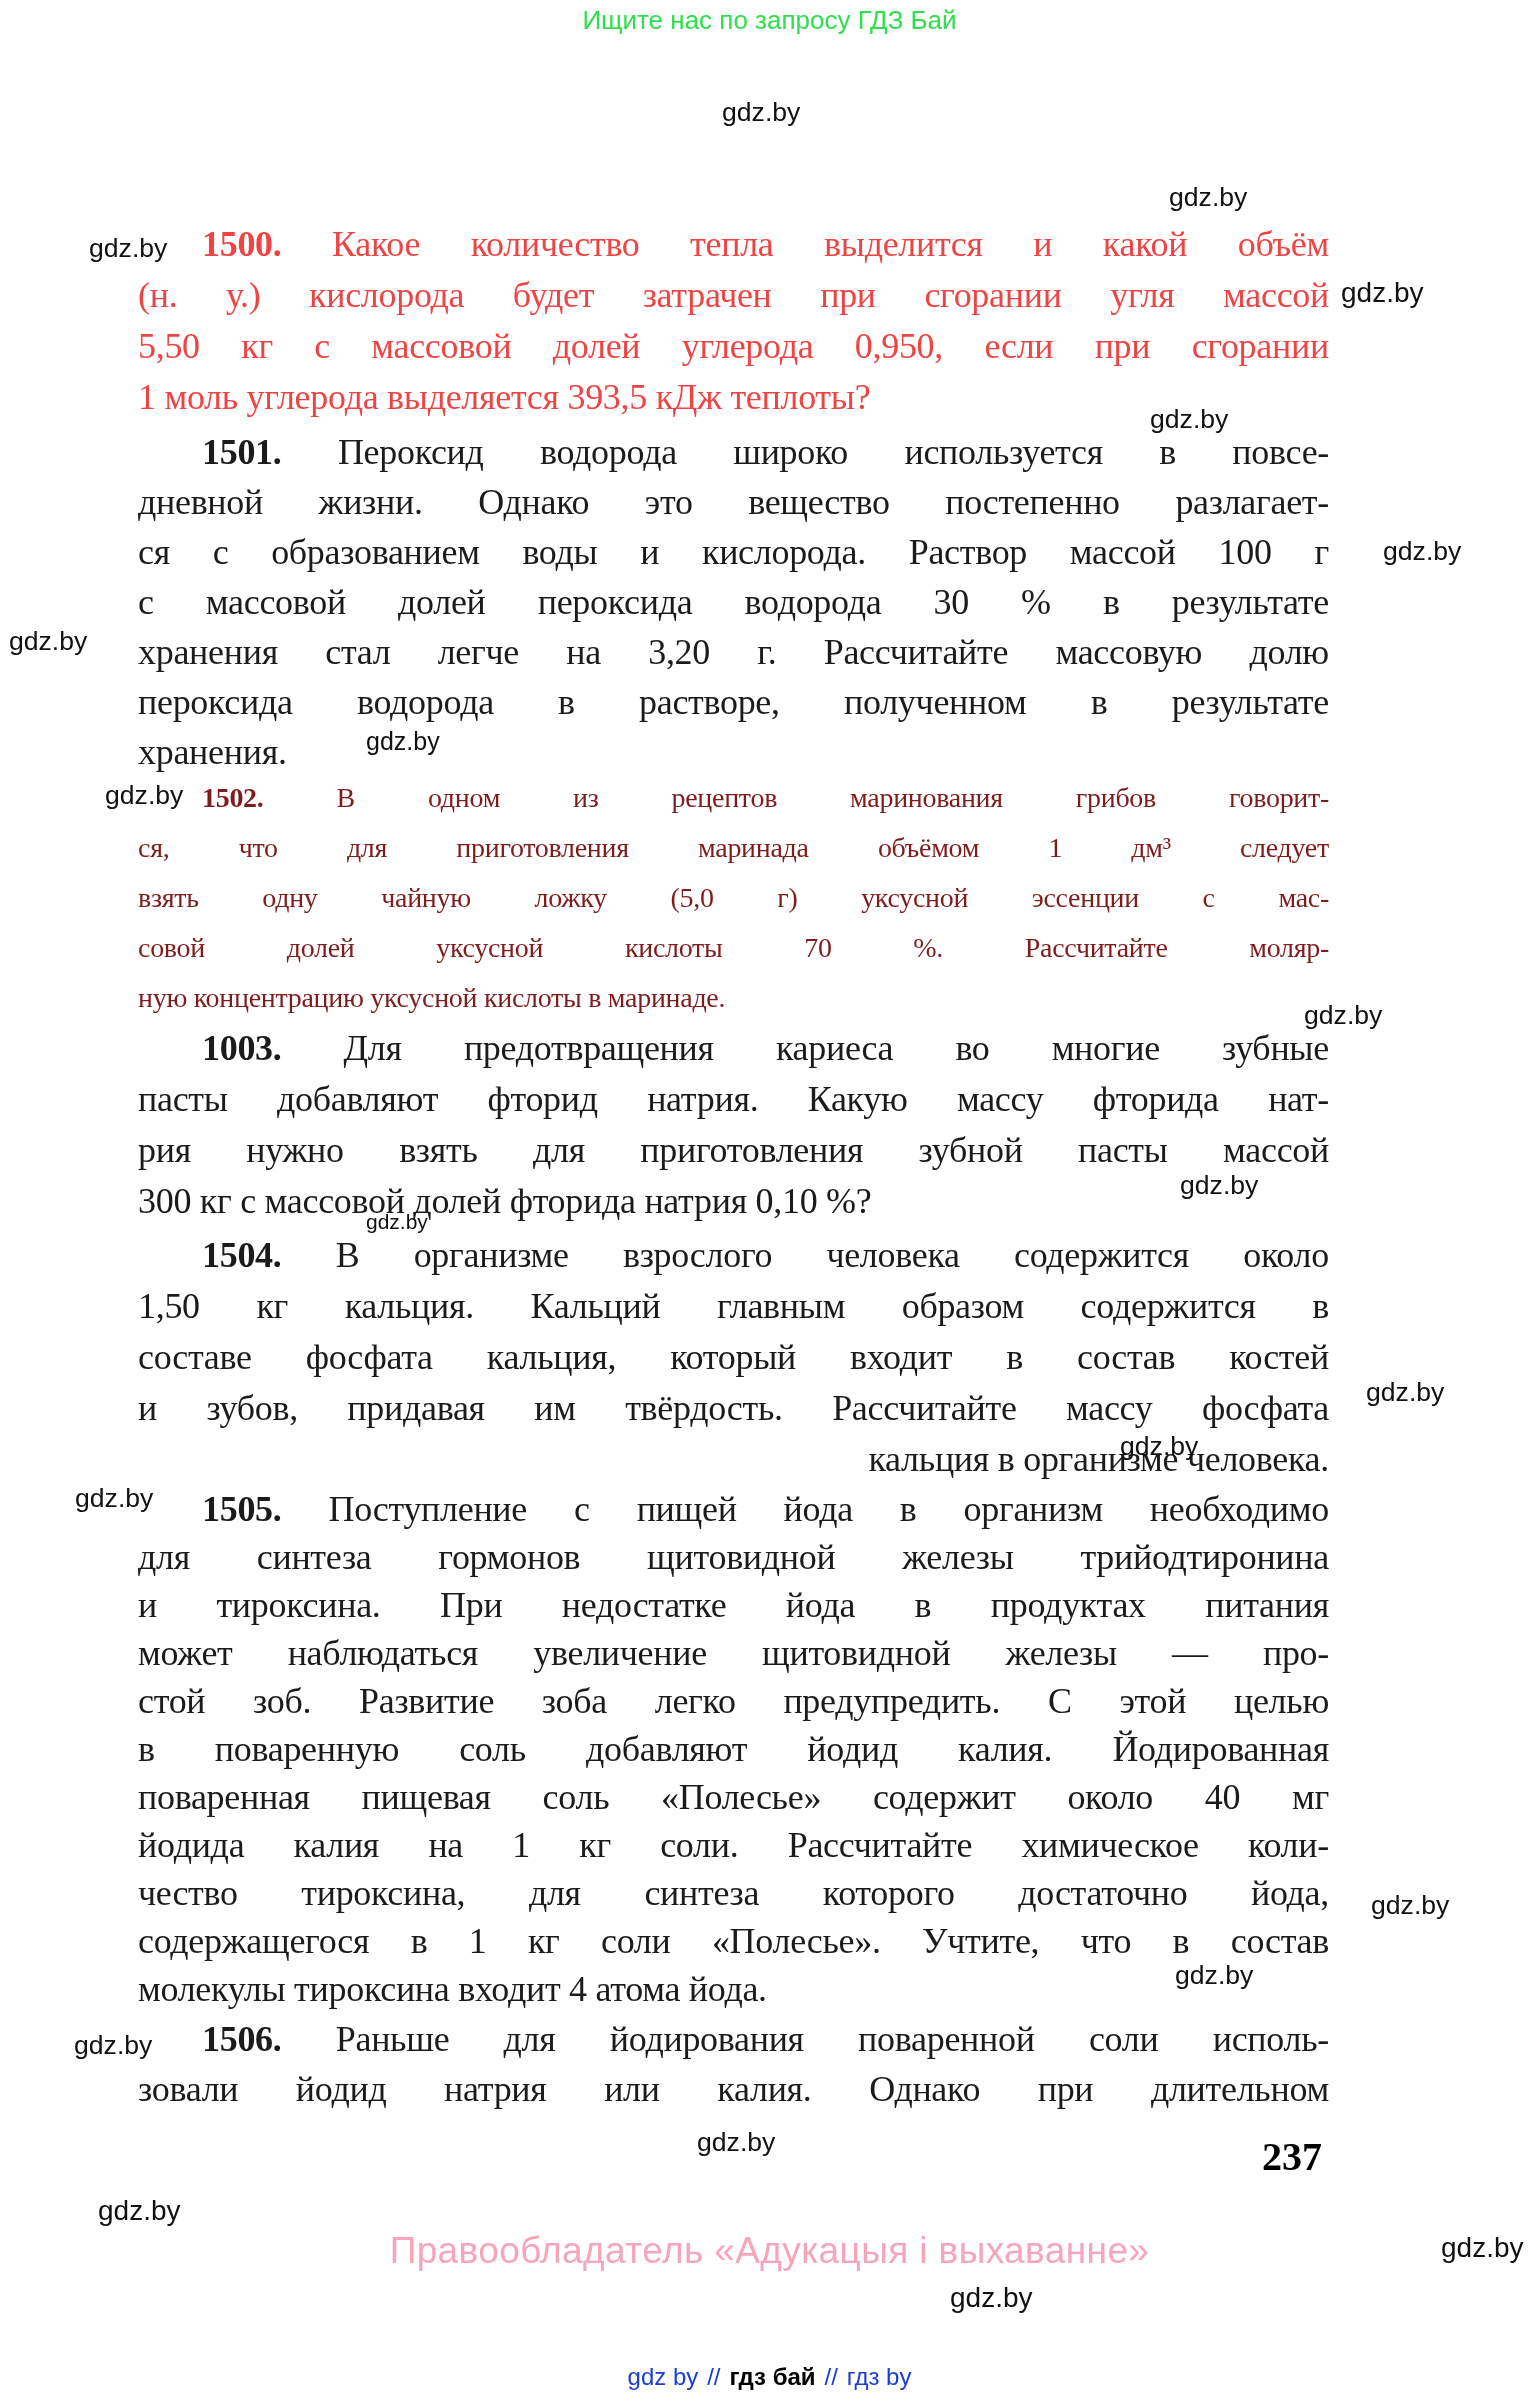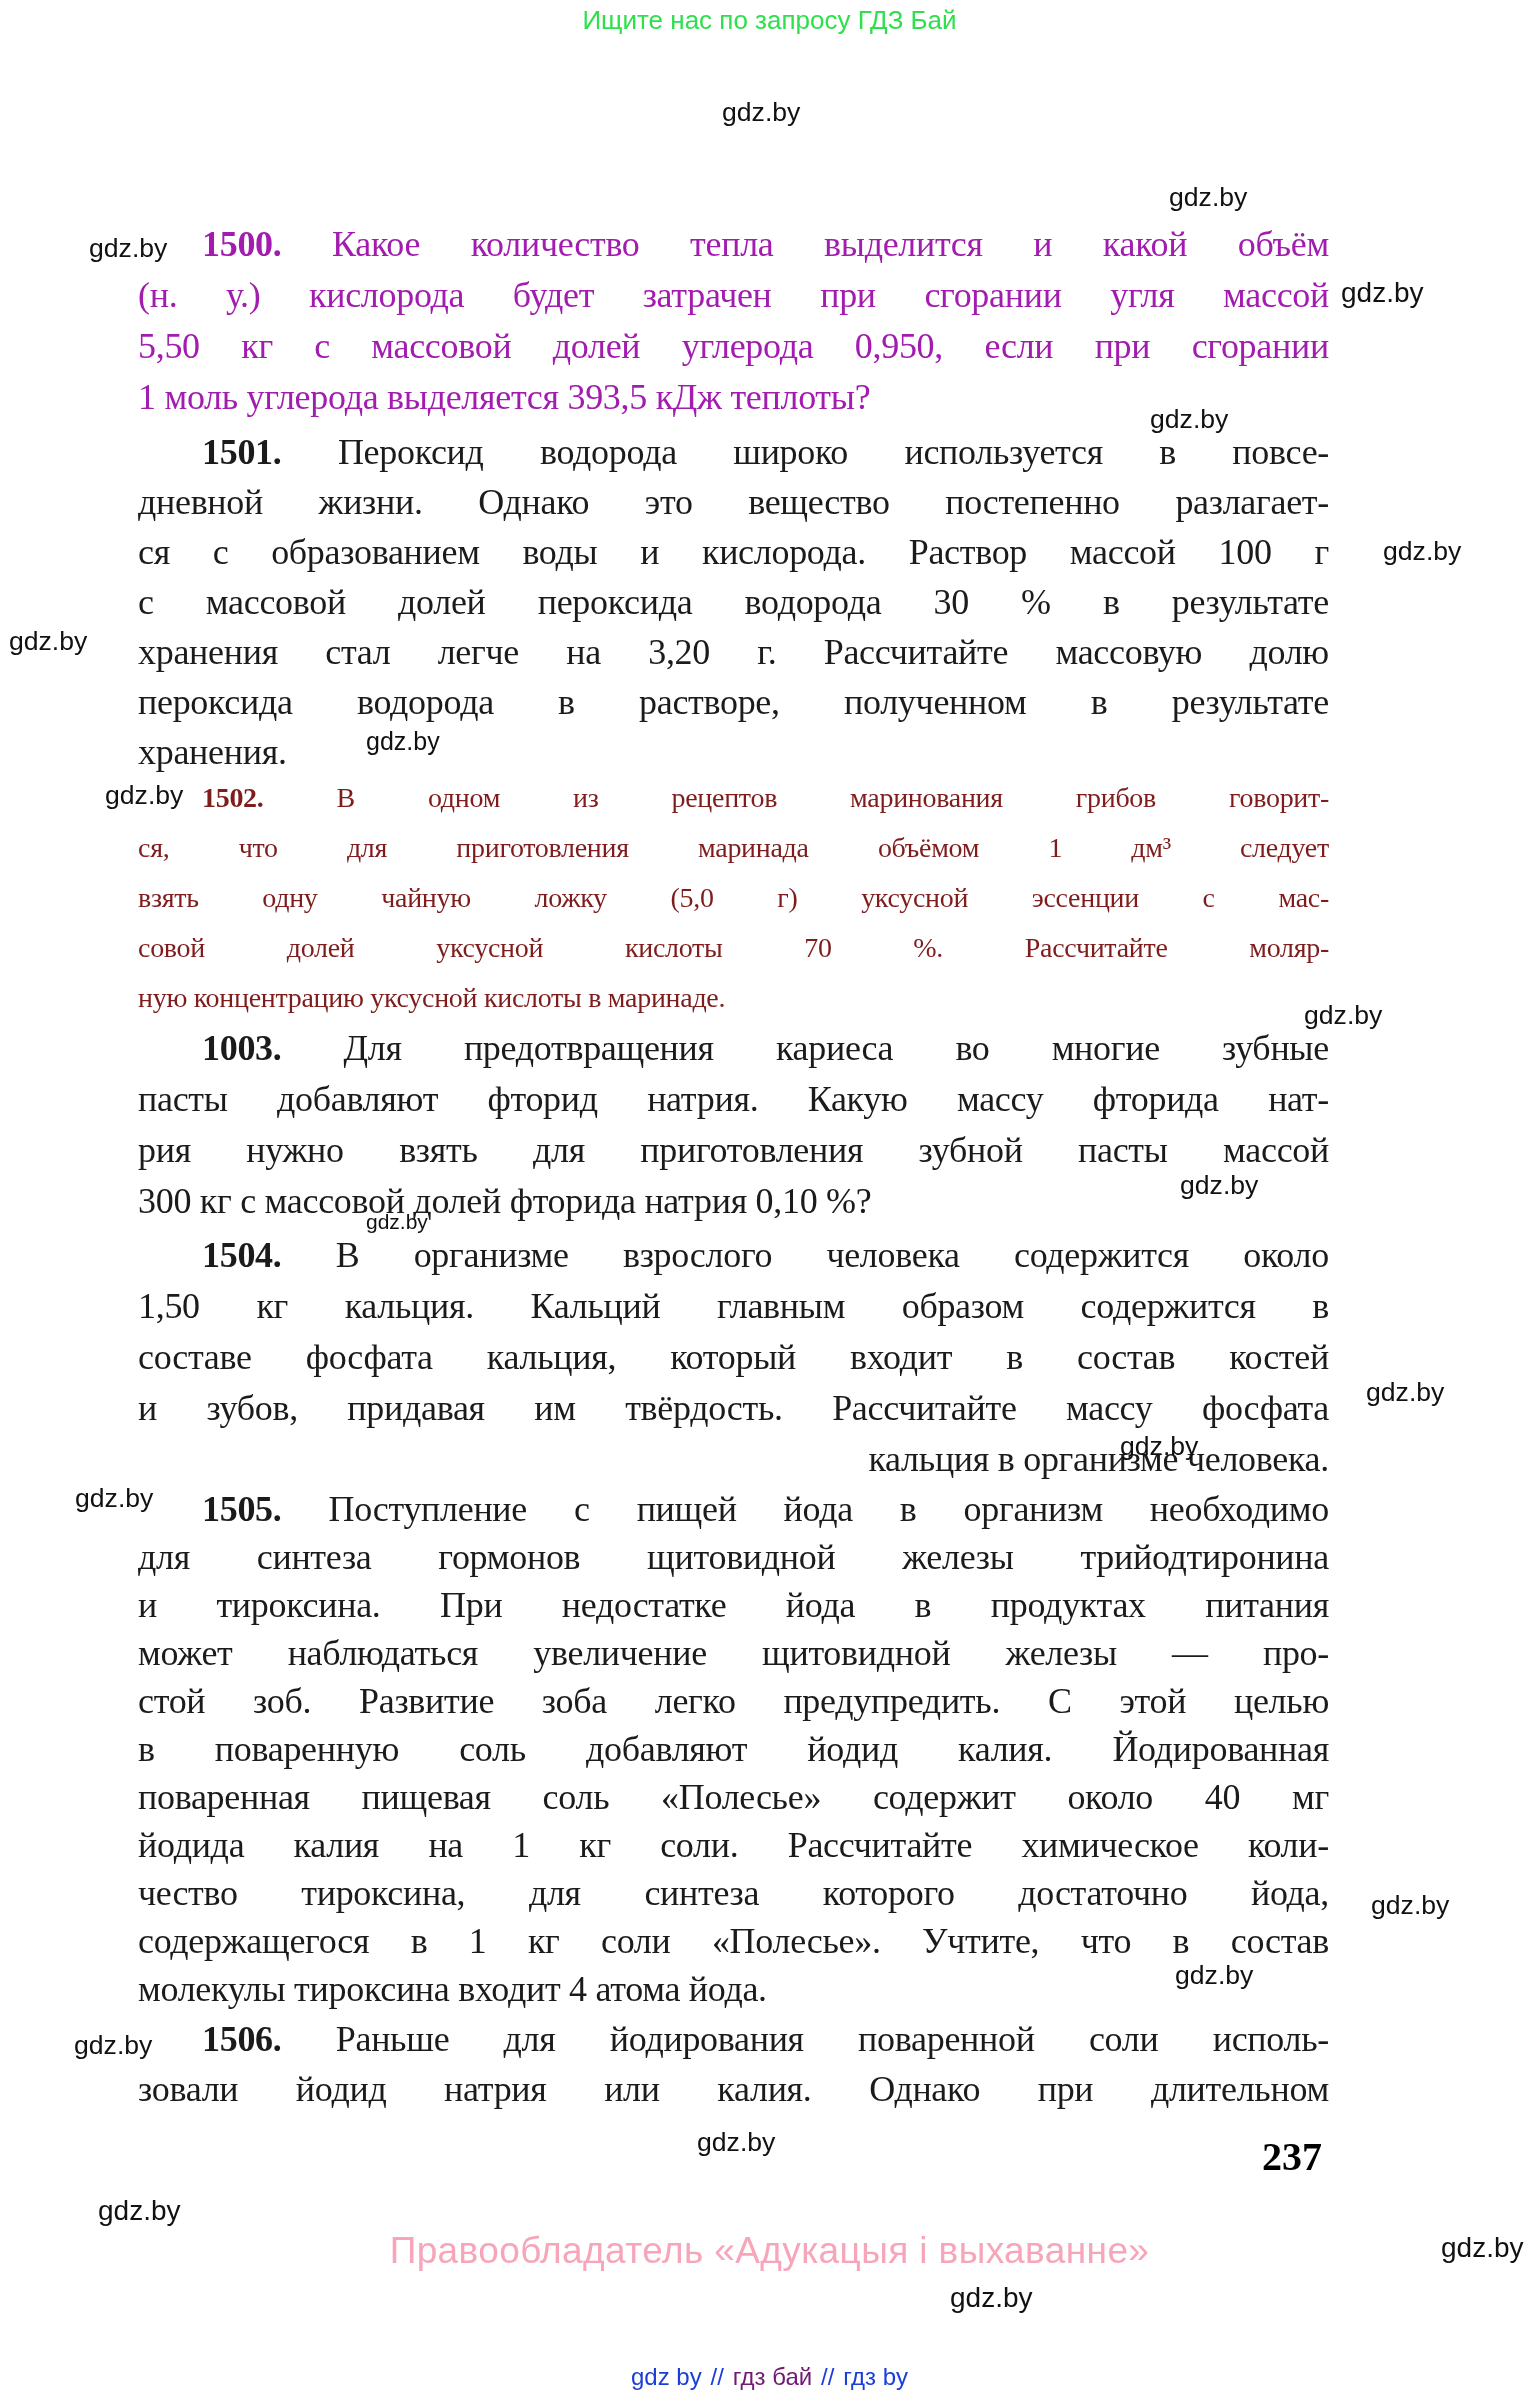--- a/index.html
+++ b/index.html
@@ -53,21 +53,21 @@
   }
   .footer-links a { text-decoration:none; cursor:pointer; }
   .footer-links .sep { padding:0 8.9px; }
 </style>
 </head>
 <body>
 
 <div class="page">
   <div class="header-promo" style="color: rgb(45, 224, 76);">Ищите нас по запросу ГДЗ Бай</div>
   <div class="problems" id="problems-host">
-      <div class="para" style="top: 219px; left: 138px; width: 1191px; font-size: 36px; line-height: 51px; color: #a21caf;">
+      <div class="para" style="top: 219px; left: 138px; width: 1191px; font-size: 36px; line-height: 51px; color: #ef4444;">
         <div class="line just indent" style="height: 51px;">
           <span class="pnum">1500.</span>
           <span>Какое</span>
           <span>количество</span>
           <span>тепла</span>
           <span>выделится</span>
           <span>и</span>
           <span>какой</span>
           <span>объём</span>
         </div>
@@ -399,21 +399,21 @@
           <span>или</span>
           <span>калия.</span>
           <span>Однако</span>
           <span>при</span>
           <span>длительном</span>
         </div>
       </div>
     </div>
   <div class="page-number">237</div>
   <div class="copyright" style="color: rgb(247, 166, 186);">Правообладатель «Адукацыя і выхаванне»</div>
-  <div class="footer-links" id="links-host" style="color: rgb(27, 62, 214);"><a style="color: rgb(27, 62, 214);">gdz by</a><span class="sep">//</span><a style="color: #701a75;">гдз бай</a><span class="sep">//</span><a style="color: rgb(27, 62, 214);">гдз by</a></div>
+  <div class="footer-links" id="links-host" style="color: rgb(27, 62, 214);"><a style="color: rgb(27, 62, 214);">gdz by</a><span class="sep">//</span><a style="color: #000000; font-weight: bold;">гдз бай</a><span class="sep">//</span><a style="color: rgb(27, 62, 214);">гдз by</a></div>
 <span class="wm" style="left: 722px; top: 99px; font-size: 26.6px; color: rgb(17, 17, 17);">gdz.by</span>
     <span class="wm" style="left: 1169px; top: 184px; font-size: 26.6px; color: rgb(17, 17, 17);">gdz.by</span>
     <span class="wm" style="left: 89px; top: 235px; font-size: 26.6px; color: rgb(17, 17, 17);">gdz.by</span>
     <span class="wm" style="left: 1341px; top: 279px; font-size: 28px; color: rgb(17, 17, 17);">gdz.by</span>
     <span class="wm" style="left: 1150px; top: 406px; font-size: 26.6px; color: rgb(17, 17, 17);">gdz.by</span>
     <span class="wm" style="left: 1383px; top: 538px; font-size: 26.6px; color: rgb(17, 17, 17);">gdz.by</span>
     <span class="wm" style="left: 8.9px; top: 628px; font-size: 26.6px; color: rgb(17, 17, 17);">gdz.by</span>
     <span class="wm" style="left: 366px; top: 729px; font-size: 25px; color: rgb(17, 17, 17);">gdz.by</span>
     <span class="wm" style="left: 105px; top: 782px; font-size: 26.6px; color: rgb(17, 17, 17);">gdz.by</span>
     <span class="wm" style="left: 1304px; top: 1002px; font-size: 26.6px; color: rgb(17, 17, 17);">gdz.by</span>

